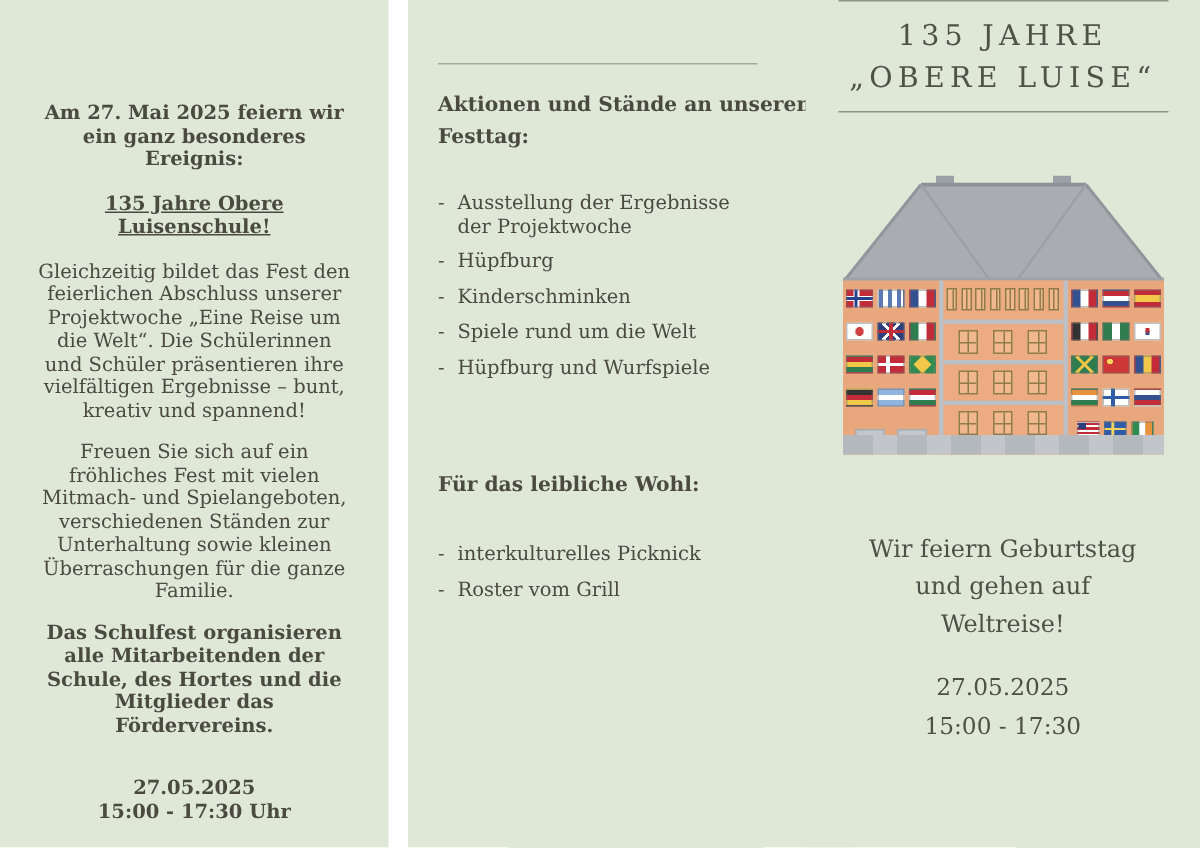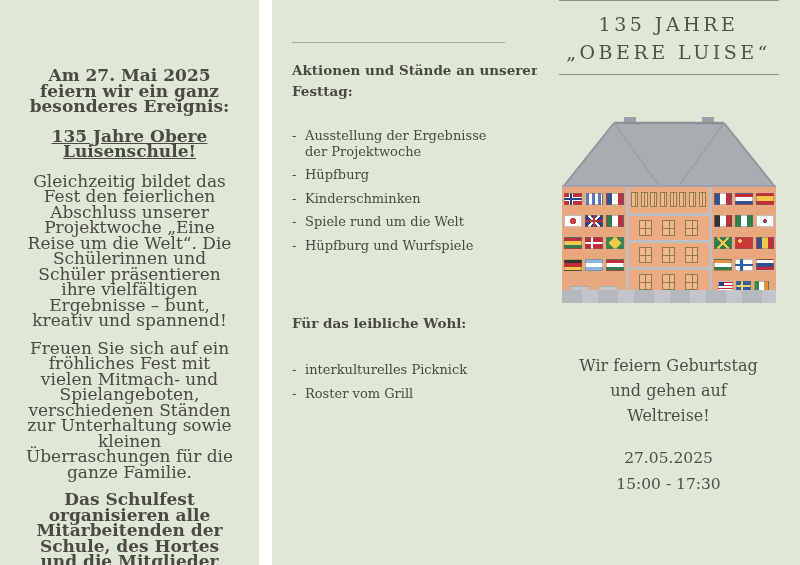--- a/index.html
+++ b/index.html
@@ -2,21 +2,21 @@
 <html><head>
 <meta charset="utf-8">
 <style>
   * { margin:0; padding:0; box-sizing:border-box; }
   html,body { width:800px; height:565px; background:#ffffff; overflow:hidden;
               font-family:"DejaVu Serif", serif; }
   .page { position:relative; width:800px; height:565px; background:#ffffff; }
 
   .panel { position:absolute; top:0; height:565px; background:#dfe8d7; color:#4b4a41; }
   .panel-left  { left:0;   width:259px; text-align:center; padding:68px 24px 0 24px;
-                 font-size:17px; line-height:15.5px; }
+                 font-size:13px; line-height:15.5px; }
   .panel-mid   { left:272px; width:296px; padding:42px 16px 0 20px;
                  font-size:13px; line-height:15.5px; }
   .panel-right { left:537px; width:263px; text-align:center; color:#4d5046; }
 
   
   .panel-left p { margin-bottom:12px; }
   .panel-left p.b { font-weight:bold; }
   .panel-left .intro { margin-bottom:14px; }
   .panel-left .headline { margin-bottom:14px;text-decoration:underline; }
   .panel-left .date-line { margin-top:26px; margin-bottom:0; font-weight:bold; }

